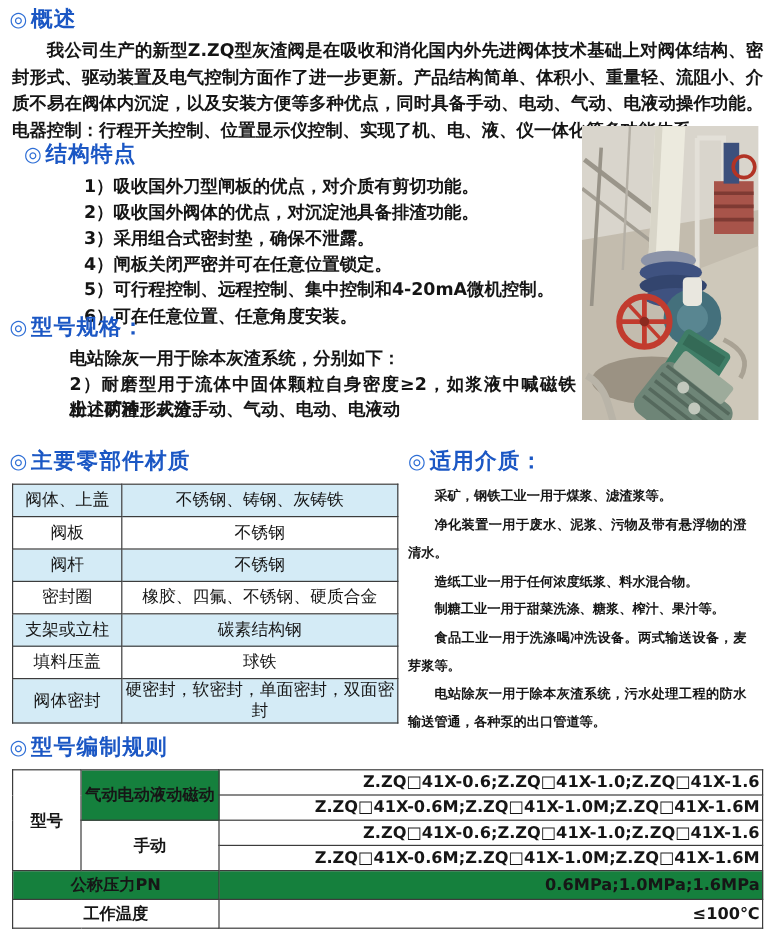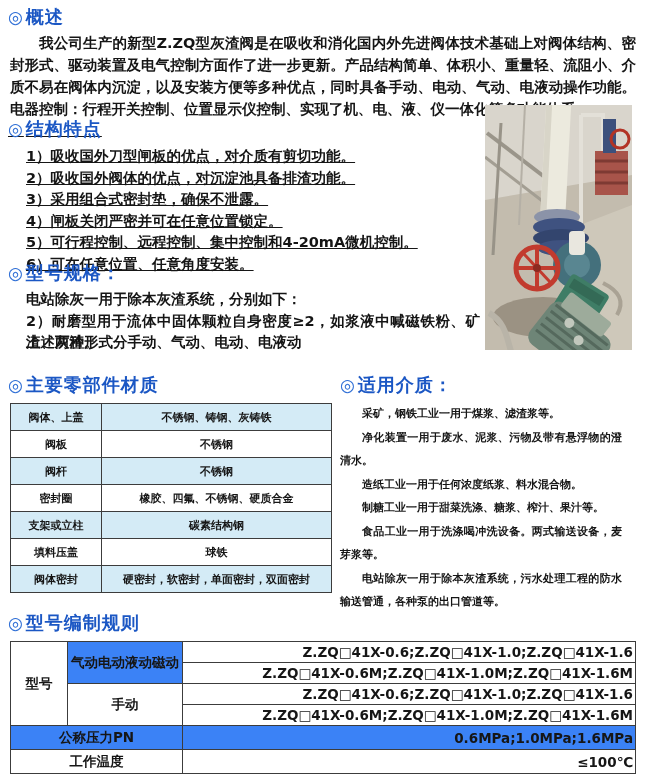--- a/index.html
+++ b/index.html
@@ -15,73 +15,74 @@
     font-size:18px;line-height:22px;font-weight:700;color:#1b57c4;
     letter-spacing:1px;
   }
   h2.sec .bullet{
     color:#2f6fd6;font-weight:400;font-size:17px;margin-right:2px;
   }
 
   .body-text{
     font-size:14.5px;line-height:22px;font-weight:600;color:#151515;
     text-align:justify;
+    margin-left:32px;
   }
 
   
   .overview{position:absolute;left:0;top:6px;width:646px;}
   .overview p{margin:4px 10px 0 10px;text-indent:2em;}
 
   
   .photo{position:absolute;left:485px;top:105px;width:147px;height:245px;}
   .photo svg{display:block;}
 
   
-  .features{position:absolute;left:0;top:118px;width:480px;text-decoration:underline;}
+  .features{position:absolute;left:12px;top:118px;width:480px;}
   .features .line{margin:0 0 0 26px;height:21.5px;line-height:21.5px;}
   .features .lines{margin-top:6px;}
 
   
   .specs{position:absolute;left:0;top:262px;width:480px;}
   .specs .lines{margin-top:5px;}
   .specs .line{margin:0 0 0 26px;height:21.5px;line-height:21.5px;}
 
   
   .twocol{position:absolute;left:0;top:374px;width:646px;display:flex;}
   .col-left{width:340px;flex:0 0 340px;}
   .col-right{flex:1;padding-right:24px;}
 
   table.mat{
     border-collapse:collapse;margin:7px 0 0 10px;
     width:322px;table-layout:fixed;
   }
   table.mat td{
     border:1px solid #3c3c3c;height:26px;text-align:center;
-    font-size:11px;font-weight:700;padding:0 2px;
+    font-size:14px;font-weight:400;padding:0 2px;
   }
   table.mat td.part{width:86px;}
   tr.alt td{background:#d4ebf6;}
 
   .media-paras{margin:6px 0 0 0;}
   .media-paras p{
     margin:0;text-indent:2em;font-size:11px;line-height:23.5px;
     font-weight:600;text-align:justify;
   }
 
   
   .rules{position:absolute;left:0;top:612px;width:646px;}
   table.rules-tbl{
     border-collapse:collapse;margin:7px 0 0 10px;width:626px;table-layout:fixed;
   }
   table.rules-tbl td{
     border:1px solid #3c3c3c;font-size:13.5px;font-weight:600;
     height:20px;text-align:center;padding:0 2px;
   }
   table.rules-tbl td.val{text-align:right;padding-left:22px;}
-  table.rules-tbl td.blue{background:#3b82f6;}
+  table.rules-tbl td.blue{background:#15803d;}
   table.rules-tbl tr.tall td{height:23px;}
   col.c1{width:57px;} col.c2{width:115px;} col.c3{width:auto;}
 </style>
 </head>
 <body>
 
 <div class="page">
 
   <section class="overview">
     <h2 class="sec"><span class="bullet">◎</span><span>概述</span></h2>

